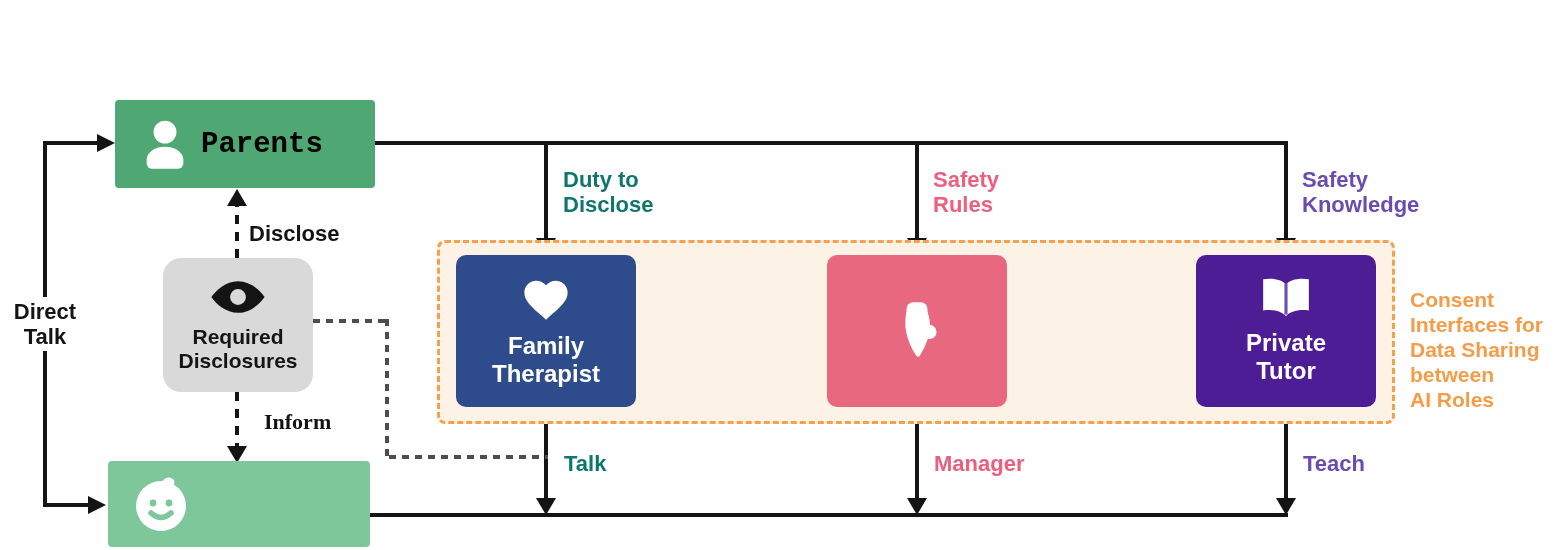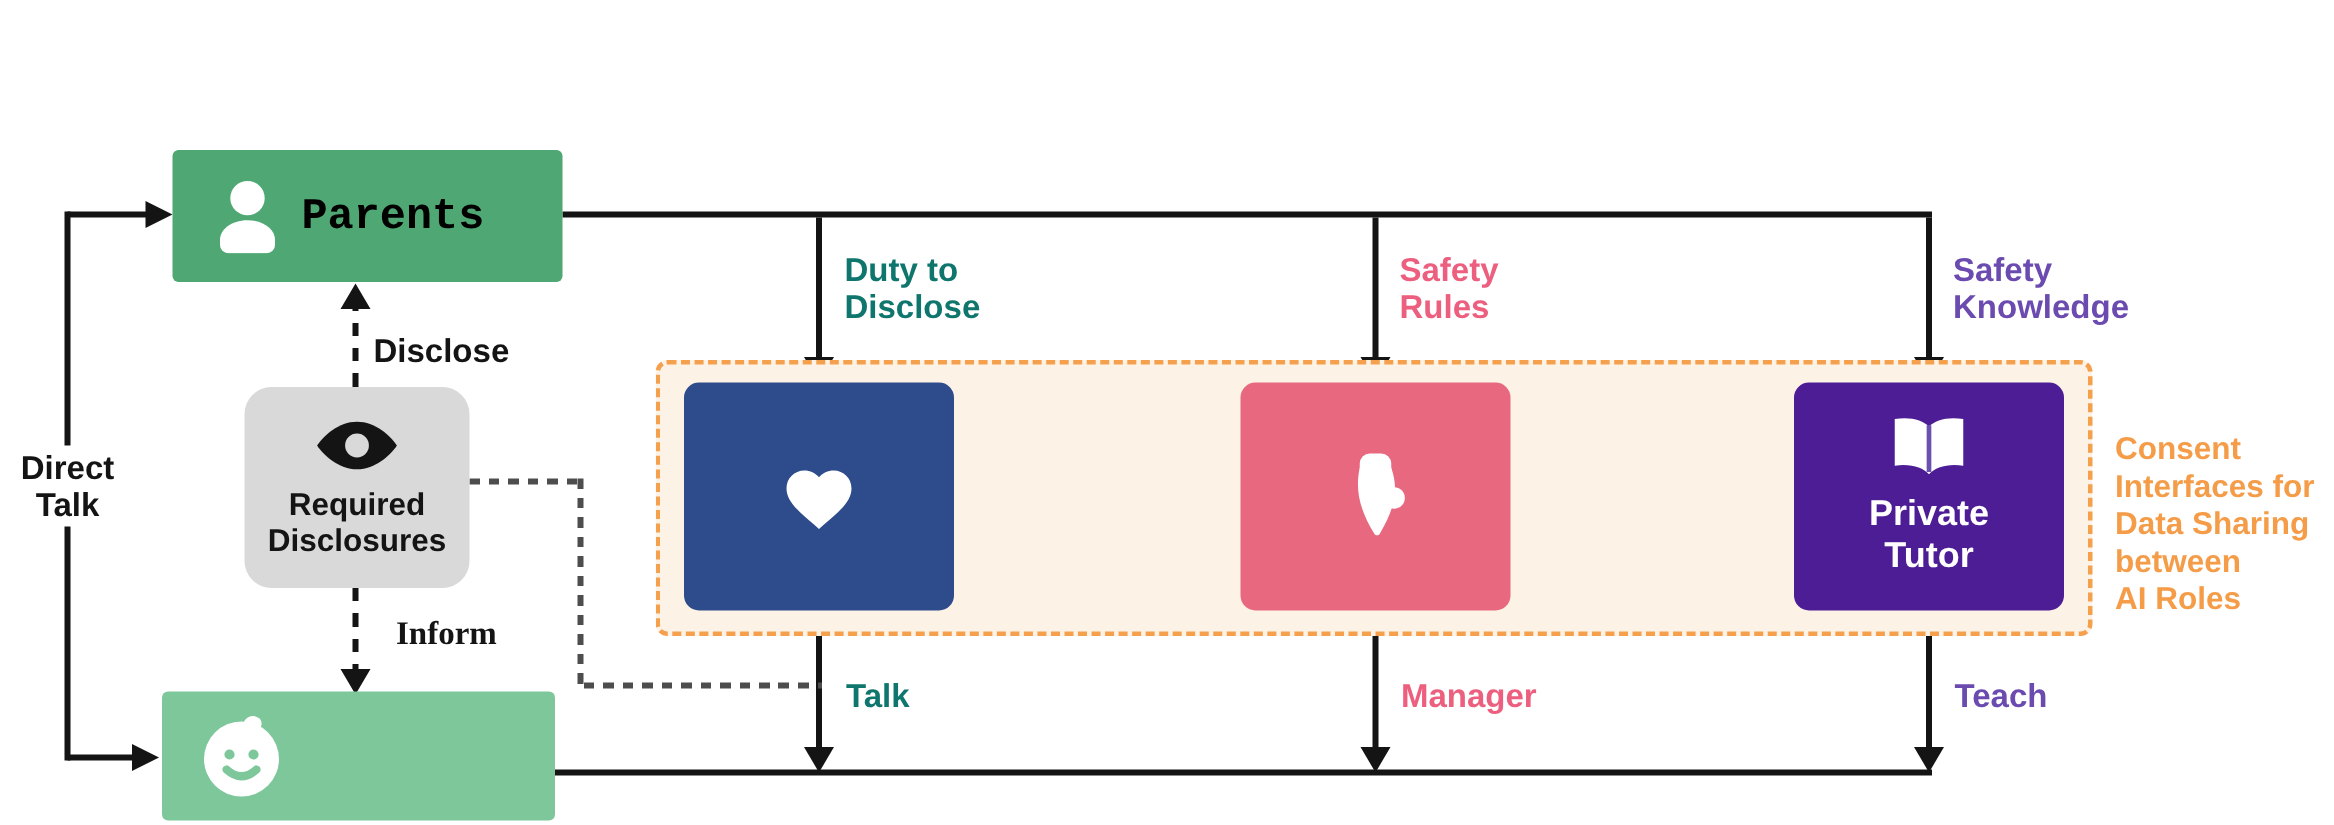--- a/index.html
+++ b/index.html
@@ -121,20 +121,22 @@
     <span class="name">Required
 Disclosures</span>
   </div>
 
   <div class="role" style="left:456px;background:#2E4C8B;">
     <span style="display:flex;">
       <svg width="52" height="48" viewBox="0 0 24 22">
         <path d="M12 21 l-1.45-1.32 C5.4 15.36 2 12.28 2 8.5 2 5.42 4.42 3 7.5 3 c1.74 0 3.41.81 4.5 2.09 C13.09 3.81 14.76 3 16.5 3 19.58 3 22 5.42 22 8.5 c0 3.78 -3.4 6.86 -8.55 11.18 L12 21 z" fill="#ffffff"></path>
       </svg>
     </span>
+    <span class="name">Family
+Therapist</span>
   </div>
 
   <div class="role" style="left:827px;background:#E8697F;">
     <span style="display:flex;">
       <svg width="42" height="58" viewBox="0 0 44 60">
         <rect x="11" y="0" width="22" height="18" rx="7" fill="#ffffff"></rect>
         <path d="M11 10 L33 10 C37 22 38 34 25 56 C24.2 57.4 22 57.4 21.2 56 C10 38 8 24 11 10 z" fill="#ffffff"></path>
         <circle cx="35" cy="31" r="7.5" fill="#ffffff"></circle>
       </svg>
     </span>

